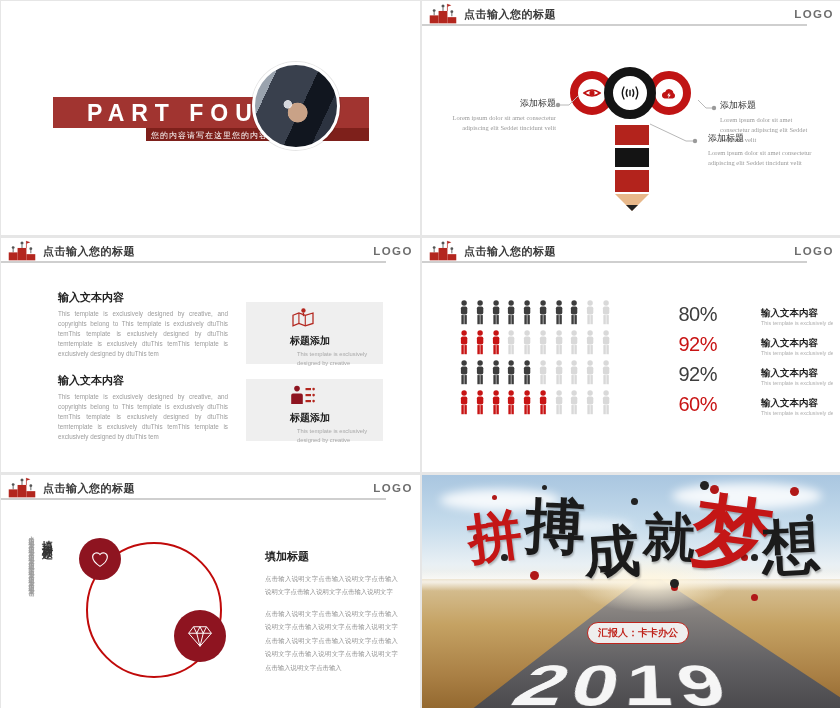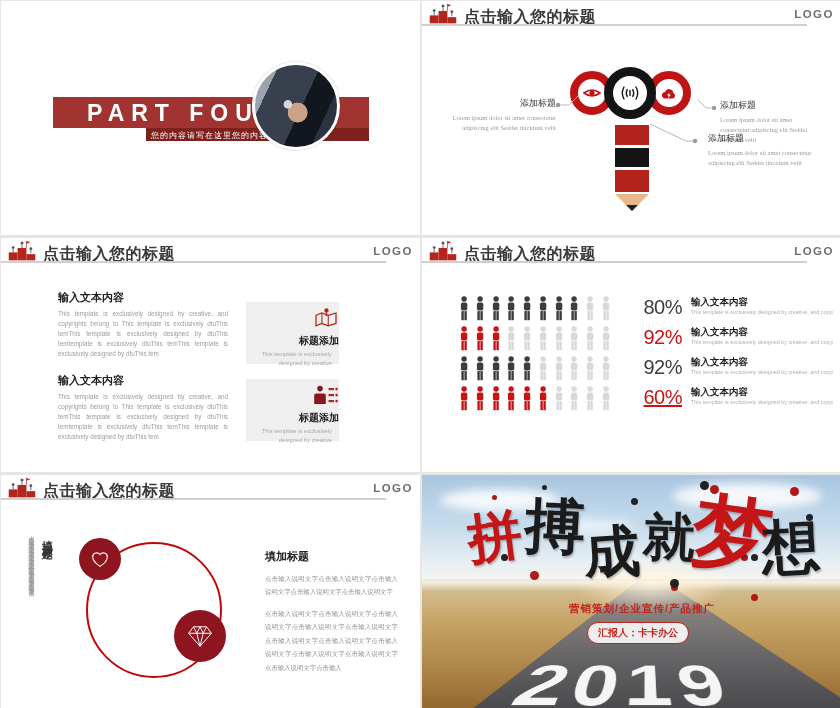--- a/index.html
+++ b/index.html
@@ -2,21 +2,21 @@
 <html><head>
 <meta charset="utf-8">
 <style>
   html,body{margin:0;padding:0;background:#fff;font-family:"Liberation Sans",sans-serif;}
   .board{width:840px;height:708px;display:grid;grid-template-columns:420px 420px;grid-template-rows:236px 236px 236px;background:#e6e6e6;grid-gap:1px;border:1px solid #e6e6e6;box-sizing:border-box;}
   .slide{position:relative;background:#fff;overflow:hidden;width:419px;height:234px;}
   
   .sl-header{position:absolute;top:0;left:0;right:0;height:26px;}
   .sl-rule{position:absolute;top:23px;left:0;right:34px;height:2px;background:#cfcfcf;}
   .podium{position:absolute;left:5px;top:2px;width:32px;height:23px;}
-  .sl-title{position:absolute;left:42px;top:6px;font-size:16px;font-weight:bold;color:#3a3a3a;letter-spacing:.5px;}
+  .sl-title{position:absolute;left:42px;top:6px;font-size:11px;font-weight:bold;color:#3a3a3a;letter-spacing:.5px;}
   .sl-logo{position:absolute;right:7px;top:7px;font-size:11.5px;font-weight:bold;color:#6e6e6e;letter-spacing:1.5px;}
   
   .s1-bar{position:absolute;left:52px;top:96px;width:316px;height:31px;background:#a13430;}
   .s1-part{position:absolute;left:34px;top:3px;color:#fff;font-size:23px;font-weight:bold;letter-spacing:7px;}
   .s1-subbar{position:absolute;left:145px;top:127px;width:223px;height:13px;background:#7e201b;}
   .s1-subtxt{position:absolute;left:5px;top:2px;color:#fff;font-size:8px;letter-spacing:1px;white-space:nowrap;}
   .s1-circle{position:absolute;left:251px;top:61px;width:82px;height:82px;border-radius:50%;border:3px solid #fff;box-shadow:0 0 0 1px rgba(0,0,0,.10);
     background:
       radial-gradient(circle at 40% 48%, rgba(240,240,245,.85) 0 6%, rgba(240,240,245,0) 7%),
       radial-gradient(circle at 52% 58%, #c9a287 0 15%, rgba(201,162,135,0) 16%),
@@ -40,28 +40,28 @@
   .p-label .plt{font-size:9px;font-weight:normal;color:#333;margin-bottom:3px;}
   .p-label .pld{font-size:6.5px;color:#9a9a9a;font-family:"Liberation Serif",serif;line-height:1.55;}
   .pl-left{left:28px;top:96px;width:106px;text-align:right;}
   .pl-right{left:298px;top:98px;width:102px;text-align:left;}
   .pl-mid{left:286px;top:131px;width:106px;text-align:left;}
   
   .s3-sec{position:absolute;left:57px;width:170px;}
   .s3-sec .h{font-size:11px;font-weight:bold;color:#222;margin-bottom:4px;}
   .s3-sec .b{font-size:6.3px;color:#9c9c9c;line-height:1.6;text-align:justify;}
   .sec1{top:52px;} .sec2{top:135px;}
-  .gbox{position:absolute;left:245px;width:93px;height:62px;background:#efefef;text-align:right;}
+  .gbox{position:absolute;left:245px;width:93px;height:62px;background:#efefef;text-align:left;padding-left:44px;}
   .gb1{top:64px;} .gb2{top:141px;}
   .gbox .gtitle{font-size:10px;font-weight:bold;color:#222;margin-top:2px;}
   .gbox .gdesc{font-size:5.8px;color:#a8a8a8;line-height:1.5;margin:2px 7px 0;}
   .gbox svg{margin-top:6px;height:20px;}
   
   .pict-wrap{position:absolute;left:36px;top:58px;right:8px;}
-  .pict-row{display:flex;align-items:flex-start;height:30px;}
+  .pict-row{display:flex;align-items:flex-end;height:30px;gap:35px;}
   .pict-icons{display:flex;gap:3.6px;width:160px;}
   .person{width:12.2px;height:26px;display:block;}
   .pict-pct{width:62px;font-size:20px;text-align:right;margin-left:2px;letter-spacing:-.5px;}
   .pict-text{margin-left:9px;flex:1;min-width:0;}
   .pict-h{font-size:9.5px;font-weight:bold;color:#1e1e1e;}
   .pict-d{font-size:5.4px;color:#b0b0b0;white-space:nowrap;overflow:hidden;}
   
   .s5-vert{position:absolute;left:24px;top:56px;height:140px;display:flex;flex-direction:row;align-items:flex-start;}
   .s5-vtext{writing-mode:vertical-rl;font-size:6px;color:#9a9a9a;height:132px;line-height:1.9;letter-spacing:1px;}
   .s5-vtitle{writing-mode:vertical-rl;font-size:11px;font-weight:bold;color:#333;letter-spacing:3px;margin-left:3px;}
@@ -533,21 +533,21 @@
               <rect x="5.4" y="25.5" width="4.1" height="15.5" fill="#d9d9d9"></rect>
               <rect x="10.5" y="25.5" width="4.1" height="15.5" fill="#d9d9d9"></rect>
             </svg>
             <svg class="person" viewBox="0 0 20 44">
               <circle cx="10" cy="5" r="4.6" fill="#d9d9d9"></circle>
               <rect x="4.6" y="11" width="10.8" height="13.5" rx="3" fill="#d9d9d9"></rect>
               <rect x="5.4" y="25.5" width="4.1" height="15.5" fill="#d9d9d9"></rect>
               <rect x="10.5" y="25.5" width="4.1" height="15.5" fill="#d9d9d9"></rect>
             </svg>
           </div>
-          <span class="pict-pct" style="color: rgb(200, 20, 20); text-decoration: underline;">60%</span>
+          <span class="pict-pct" style="color: rgb(200, 20, 20);">60%</span>
           <div class="pict-text">
             <div class="pict-h">输入文本内容</div>
             <div class="pict-d">This template is exclusively designed by creative, and copyrights belong to Th</div>
           </div>
         </div>
       </div>
   </div>
 
   <div class="slide">
     <div class="sl-header">
@@ -613,17 +613,16 @@
     <div class="ph splat red"></div>
     <div class="ph splat black"></div>
     <div class="ph cal">
         <span class="cal-ch ch0" style="color: rgb(196, 22, 22);">拼</span>
         <span class="cal-ch ch1" style="color: rgb(27, 27, 27);">搏</span>
         <span class="cal-ch ch2" style="color: rgb(27, 27, 27);">成</span>
         <span class="cal-ch ch3" style="color: rgb(27, 27, 27);">就</span>
         <span class="cal-ch ch4" style="color: rgb(196, 22, 22);">梦</span>
         <span class="cal-ch ch5" style="color: rgb(27, 27, 27);">想</span>
       </div>
-    <div class="ph tagline">营销策划/企业宣传/产品推广</div>
     <div class="ph pill">汇报人：卡卡办公</div>
   </div>
 
 </div>
 
 </body></html>

